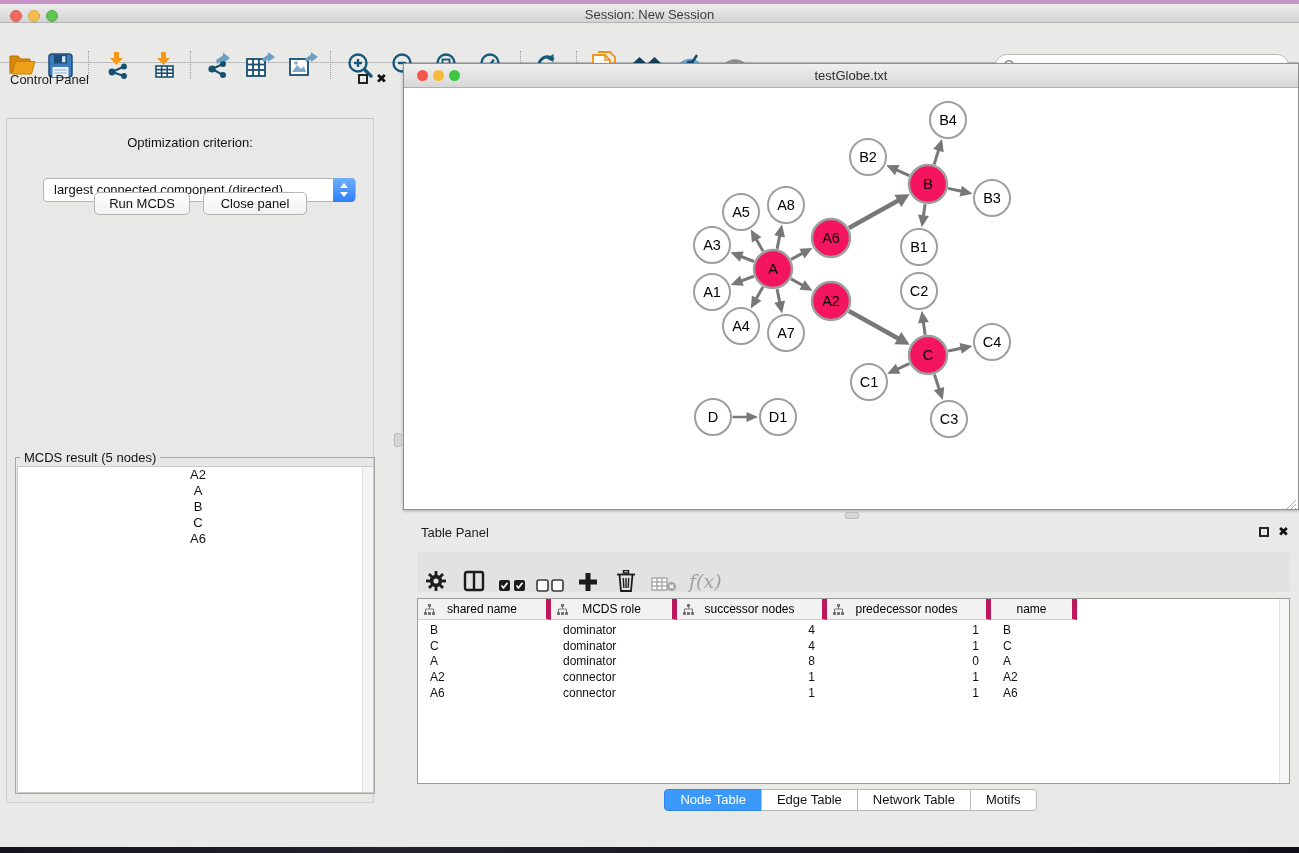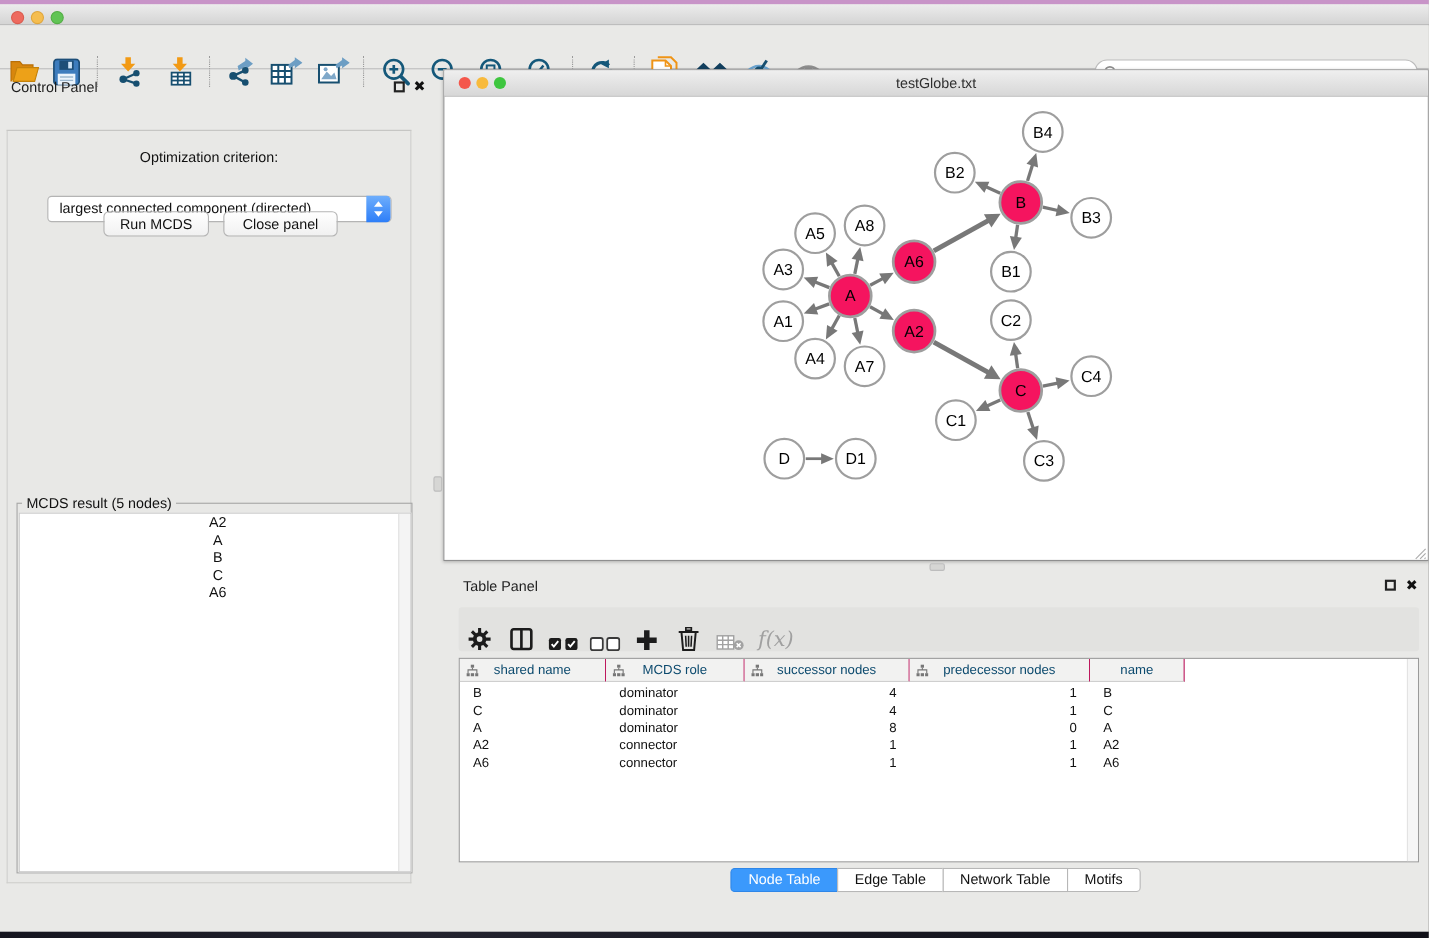--- a/index.html
+++ b/index.html
@@ -81,22 +81,22 @@
   
   .tpanel { position:absolute; left:403px; top:515px; width:896px; height:300px; }
   .tp-toolbar { position:absolute; left:14px; top:37px; width:873px; height:40px;
     background:#e2e2e0; border-radius:3px; display:flex; align-items:flex-end; }
   .tp-icon { width:38px; display:flex; justify-content:center; align-items:center; cursor:pointer; }
   .fx { font-family:"DejaVu Serif","Liberation Serif",serif; font-style:italic;
     font-size:19px; color:#a0a0a0; padding-left:6px; }
   .ntable { position:absolute; left:14px; top:83px; width:873px; height:186px;
     background:#fff; border:1px solid #9a9a9a; overflow:hidden; }
   .thead { position:absolute; left:0; top:0; height:21px; display:flex; }
-  .th { position:relative; height:21px; background:#f2f2f1; border-right:1px solid #be185d;
-    border-bottom:1px solid #cfcfcf; font-size:12px; color:#0c4a6e; text-align:center;
+  .th { position:relative; height:21px; background:#f2f2f1; border-right:5px solid #be185d;
+    border-bottom:1px solid #cfcfcf; font-size:12px; color:#000000; text-align:center;
     line-height:20px; cursor:pointer; }
   .th .tree-ic { position:absolute; left:6px; top:5px; }
   .tbody { position:absolute; left:0; top:24px; }
   .tr { display:flex; height:15.7px; cursor:pointer; }
   .td { font-size:12px; color:#111; line-height:15.7px; padding:0 12px; white-space:nowrap; overflow:hidden; }
   .td.num { text-align:right; }
   .tscroll { position:absolute; right:0; top:0; width:10px; height:100%;
     background:#f6f6f6; border-left:1px solid #e3e3e3; }
   .bottom-tabs { position:absolute; left:0; top:274px; width:100%; display:flex; justify-content:center; }
   .bt-tab { height:22px; line-height:20px; padding:0 15px; font-size:13px; color:#111;
@@ -120,20 +120,21 @@
 </head>
 <body>
 
 <div id="app">
 
   <div class="topstrip"></div>
   <div class="titlebar">
     <div class="traffic t-red"></div>
     <div class="traffic t-yellow"></div>
     <div class="traffic t-green"></div>
+    <div class="title-text">Session: New Session</div>
   </div>
 
   <div class="toolbar">
     <div class="tb-icon" style="left:5px">
       <svg width="28" height="24" viewBox="0 0 28 24">
           <path d="M2 21 L2 3 L10 3 L12.5 6 L22 6 L22 8.5" fill="#d8860d" stroke="#b96f06" stroke-width="1"></path>
           <path d="M4 21 L7.5 8.5 L27 8.5 L23.5 21 Z" fill="#eda118" stroke="#c5820a" stroke-width="1"></path>
         </svg>
     </div>
     <div class="tb-icon" style="left:43px">

